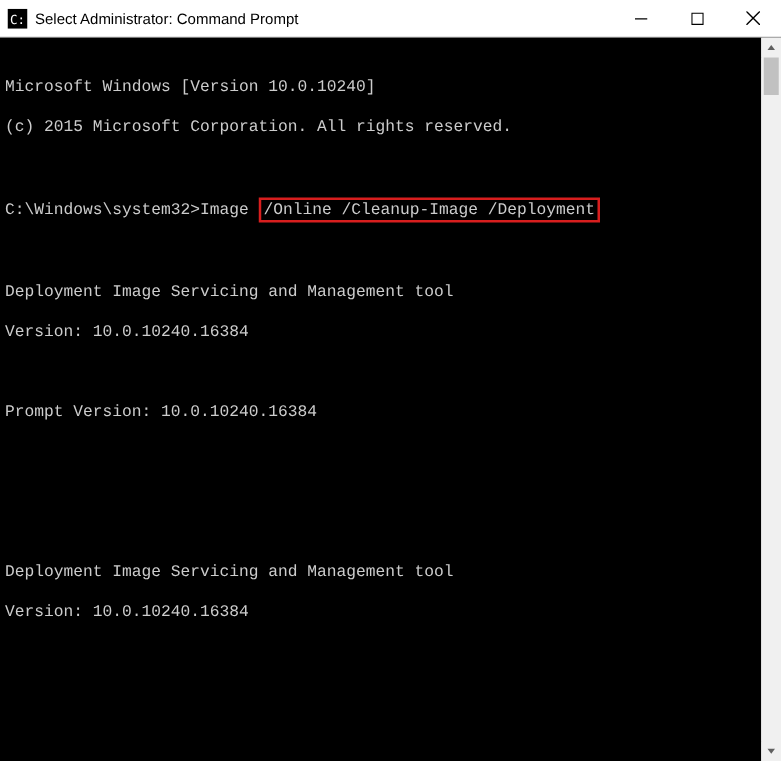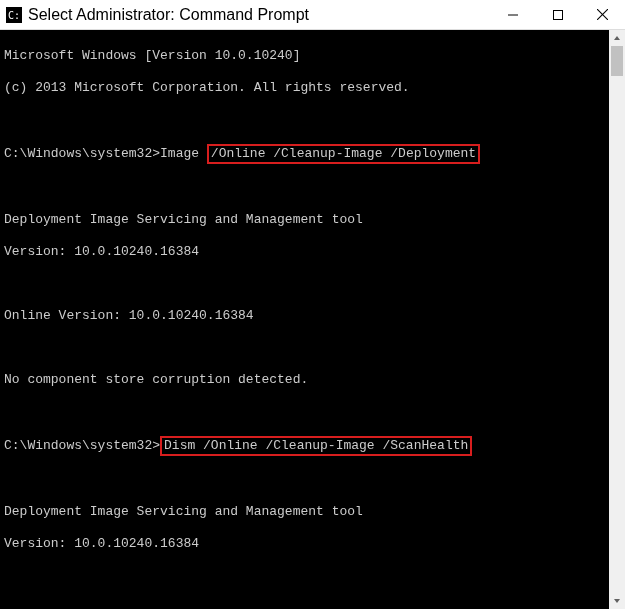--- a/index.html
+++ b/index.html
@@ -28,21 +28,21 @@
     .titlebar-icon {
       width: 16px;
       height: 16px;
       margin-right: 6px;
       display: flex;
       align-items: center;
       justify-content: center;
     }
     .titlebar-title {
       font-family: 'Segoe UI', Tahoma, sans-serif;
-      font-size: 16px;
+      font-size: 12px;
       color: #000;
       flex: 1;
     }
     .window-controls {
       display: flex;
       height: 100%;
     }
     .win-btn {
       width: 45px;
       height: 100%;
@@ -54,21 +54,21 @@
       cursor: pointer;
     }
     .win-btn svg { width: 10px; height: 10px; }
     .win-btn.close svg { width: 11px; height: 11px; }
     .console-area {
       flex: 1;
       background: #000;
       color: #ccc;
       font-size: 13px;
       line-height: 16px;
-      padding: 2px 4px;
+      padding: 16px 4px;
       position: relative;
       overflow: hidden;
       white-space: pre;
     }
     .scrollbar {
       position: absolute;
       right: 0;
       top: 0;
       width: 16px;
       height: 100%;
@@ -136,32 +136,30 @@
         <svg viewBox="0 0 10 10">
             <line x1="0" y1="0" x2="10" y2="10" stroke="#000" stroke-width="1"></line>
             <line x1="10" y1="0" x2="0" y2="10" stroke="#000" stroke-width="1"></line>
           </svg>
       </button>
     </div>
   </div>
 
   <div class="console-area">
 <span class="line">Microsoft Windows [Version 10.0.10240]</span>
-<span class="line">(c) 2013 Microsoft Corporation. All rights reserved.</span>
+<span class="line">(c) 2015 Microsoft Corporation. All rights reserved.</span>
 <span class="line"></span>
 <span class="line"><span>C:\Windows\system32&gt;</span><span>Image </span><span class="highlight-box">/Online /Cleanup-Image /Deployment</span></span>
 <span class="line"></span>
 <span class="line">Deployment Image Servicing and Management tool</span>
 <span class="line">Version: 10.0.10240.16384</span>
 <span class="line"></span>
-<span class="line">Online Version: 10.0.10240.16384</span>
+<span class="line">Prompt Version: 10.0.10240.16384</span>
 <span class="line"></span>
-<span class="line">No component store corruption detected.</span>
 <span class="line"></span>
-<span class="line"><span>C:\Windows\system32&gt;</span><span class="highlight-box">Dism /Online /Cleanup-Image /ScanHealth</span></span>
 <span class="line"></span>
 <span class="line">Deployment Image Servicing and Management tool</span>
 <span class="line">Version: 10.0.10240.16384</span>
 <span class="line"></span>
 
 
 
 
 
 

